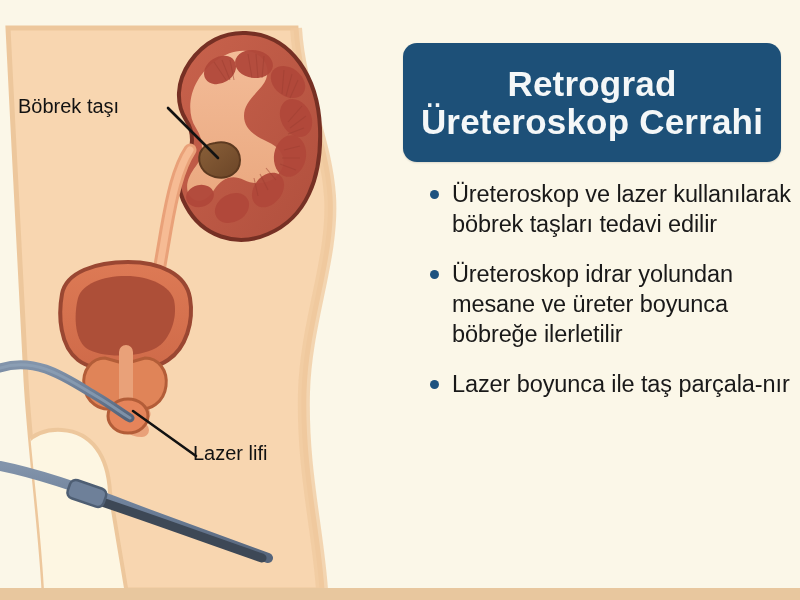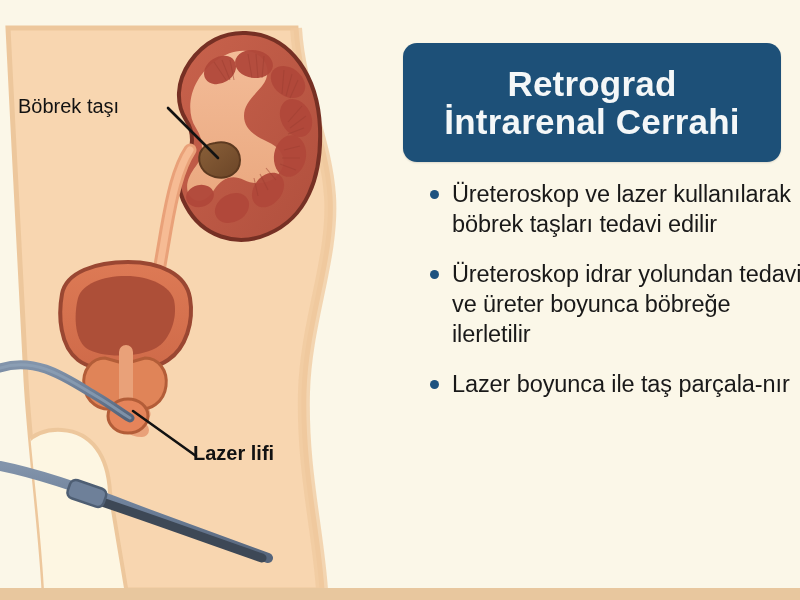--- a/index.html
+++ b/index.html
@@ -100,21 +100,20 @@
     line-height: 1;
     white-space: nowrap;
   }
   #label-stone {
     left: 18px;
     top: 96px;
   }
   #label-fiber {
     left: 193px;
     top: 443px;
-    font-weight: bold;
   }
 </style>
 </head>
 <body>
 
 <div id="stage">
 
   <svg id="anatomy-svg" viewBox="0 0 800 600">
     <defs>
       <linearGradient id="gKidney" x1="0" y1="0" x2="1" y2="1">
@@ -291,31 +290,31 @@
   </svg>
 
   <div class="anno-label" id="label-stone">Böbrek taşı</div>
 
   <div class="anno-label" id="label-fiber">Lazer lifi</div>
 
   <div class="right-panel">
 
     <div class="title-banner">
       <div class="title-line line1">Retrograd</div>
-      <div class="title-line line2">İntrarenal Cerrahi</div>
+      <div class="title-line line2">Üreteroskop Cerrahi</div>
     </div>
 
     <ul class="bullet-list">
       <li class="bullet-item">
         <span class="bullet-dot"></span>
         <span>Üreteroskop ve lazer kullanılarak böbrek taşları tedavi edilir</span>
       </li>
       <li class="bullet-item">
         <span class="bullet-dot"></span>
-        <span>Üreteroskop idrar yolundan tedavi ve üreter boyunca böbreğe ilerletilir</span>
+        <span>Üreteroskop idrar yolundan mesane ve üreter boyunca böbreğe ilerletilir</span>
       </li>
       <li class="bullet-item">
         <span class="bullet-dot"></span>
         <span>Lazer boyunca ile taş parçala-nır</span>
       </li>
     </ul>
 
   </div>
 </div>
 

